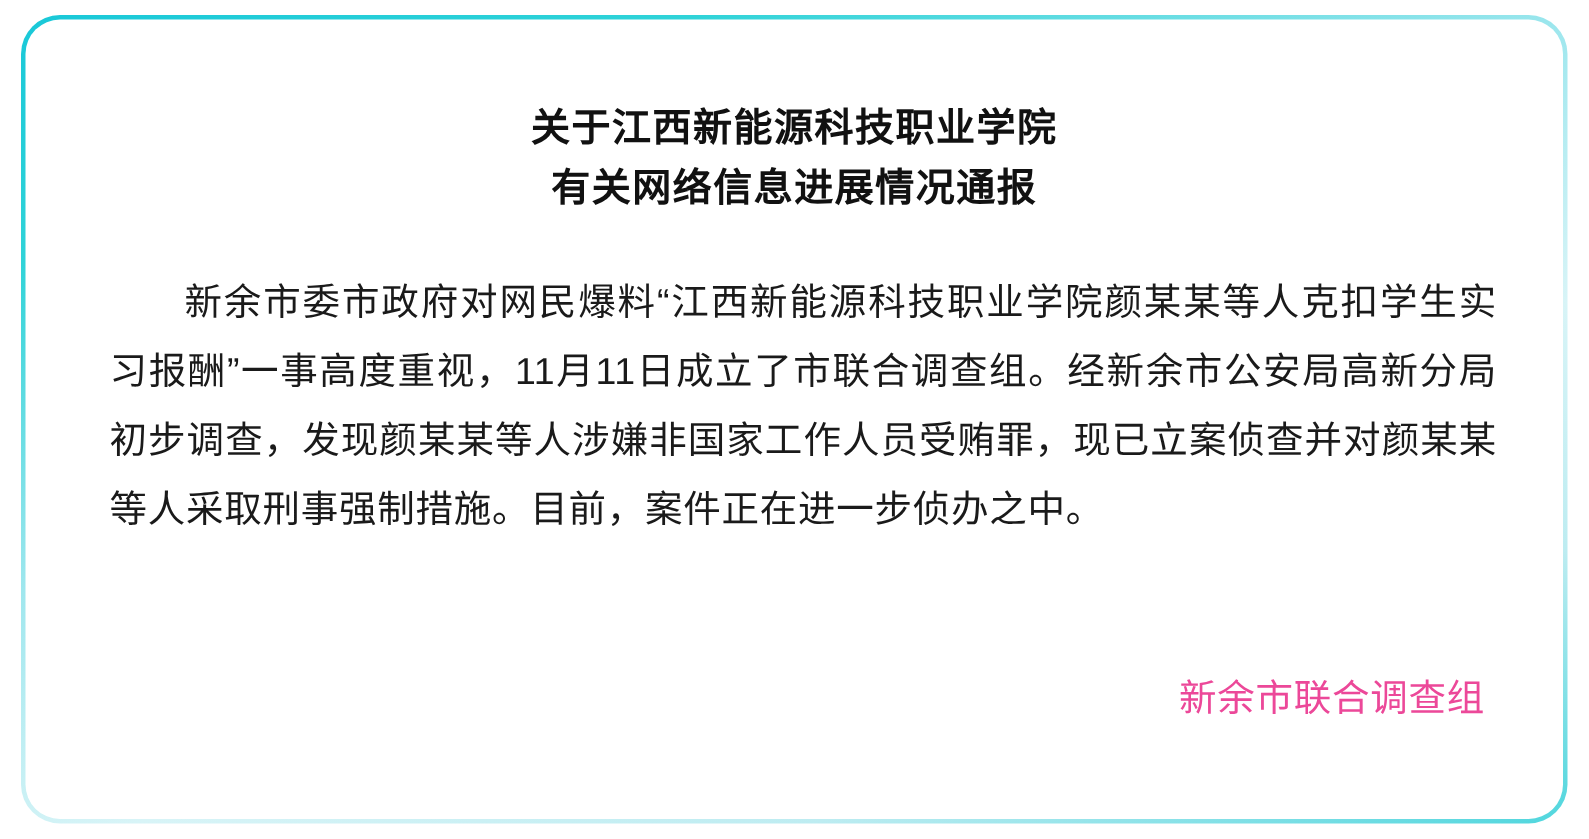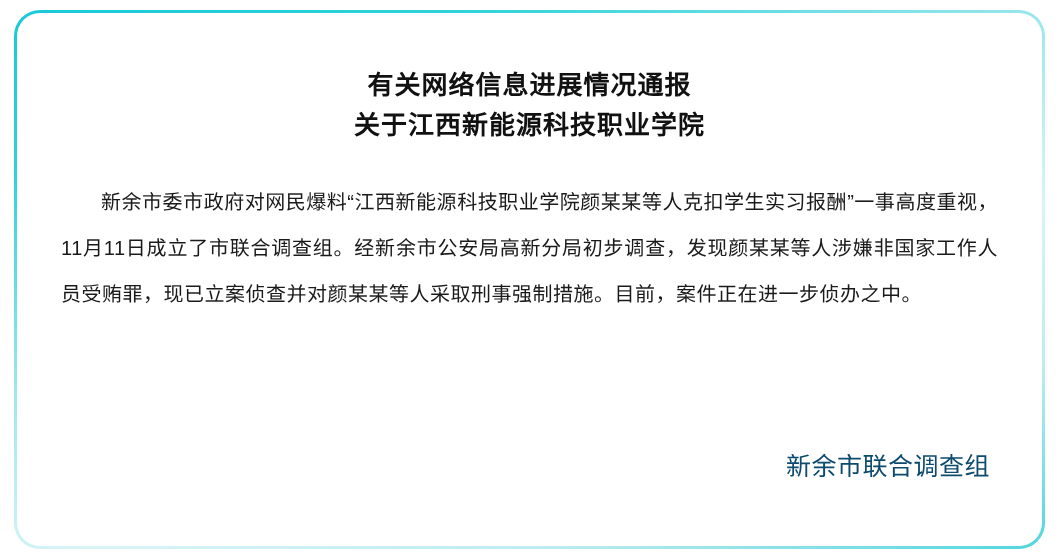--- a/index.html
+++ b/index.html
@@ -60,52 +60,53 @@
     line-height: 40px;
     letter-spacing: 1px;
   }
   .doc-title .line {
     display: block;
   }
 
   .doc-paragraph {
     margin-top: 34px;
     color: #1a1a1a;
-    font-size: 20px;
+    font-size: 25px;
     line-height: 46px;
     text-align: justify;
     text-justify: inter-ideograph;
     text-indent: 2em;
     letter-spacing: 0.5px;
+    margin-left: 12px;
   }
 
   .doc-signature {
     position: absolute;
     right: 52px;
     bottom: 58px;
     text-align: center;
-    color: #0c4a6e;
+    color: #ec4899;
     font-size: 25px;
     line-height: 44px;
     letter-spacing: 0.5px;
   }
   .doc-signature .sig-line {
     display: block;
   }
 </style>
 </head>
 <body>
 
 <div class="doc-frame">
   <div class="doc-inner">
     <div class="doc-body">
 
       <div class="doc-title">
+        <span class="line">关于江西新能源科技职业学院</span>
         <span class="line">有关网络信息进展情况通报</span>
-        <span class="line">关于江西新能源科技职业学院</span>
       </div>
 
       <p class="doc-paragraph">新余市委市政府对网民爆料“江西新能源科技职业学院颜某某等人克扣学生实习报酬”一事高度重视，11月11日成立了市联合调查组。经新余市公安局高新分局初步调查，发现颜某某等人涉嫌非国家工作人员受贿罪，现已立案侦查并对颜某某等人采取刑事强制措施。目前，案件正在进一步侦办之中。</p>
 
     </div>
 
     <div class="doc-signature">
       <span class="sig-line">新余市联合调查组</span>
     </div>
   </div>

